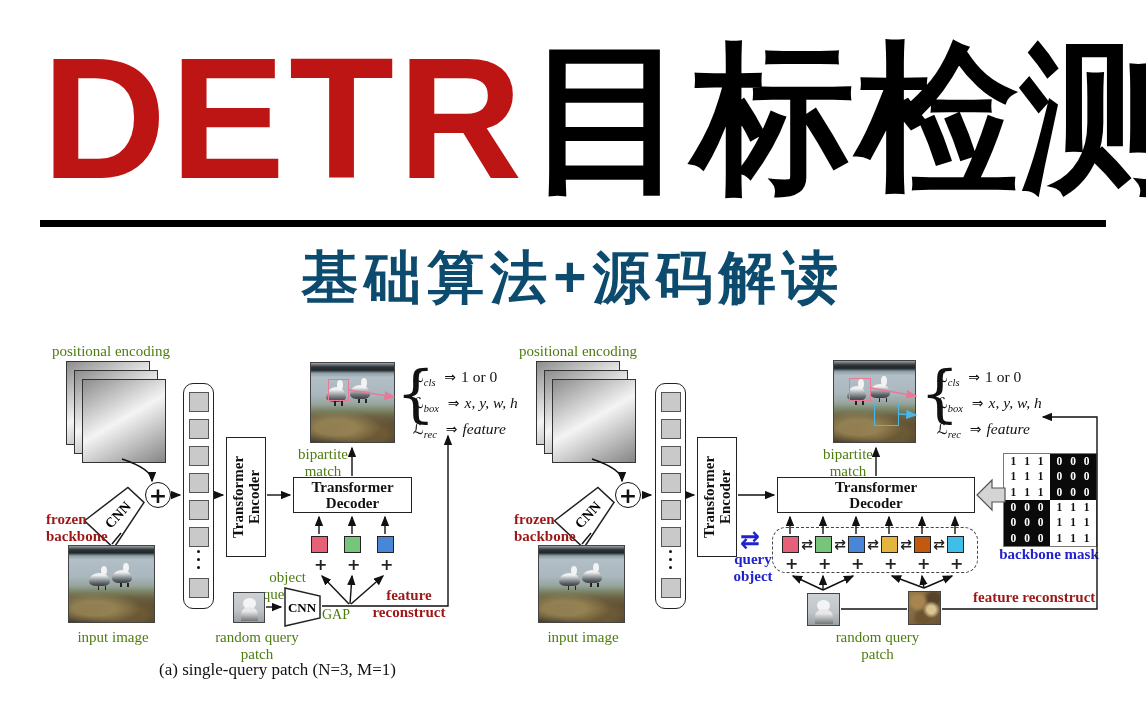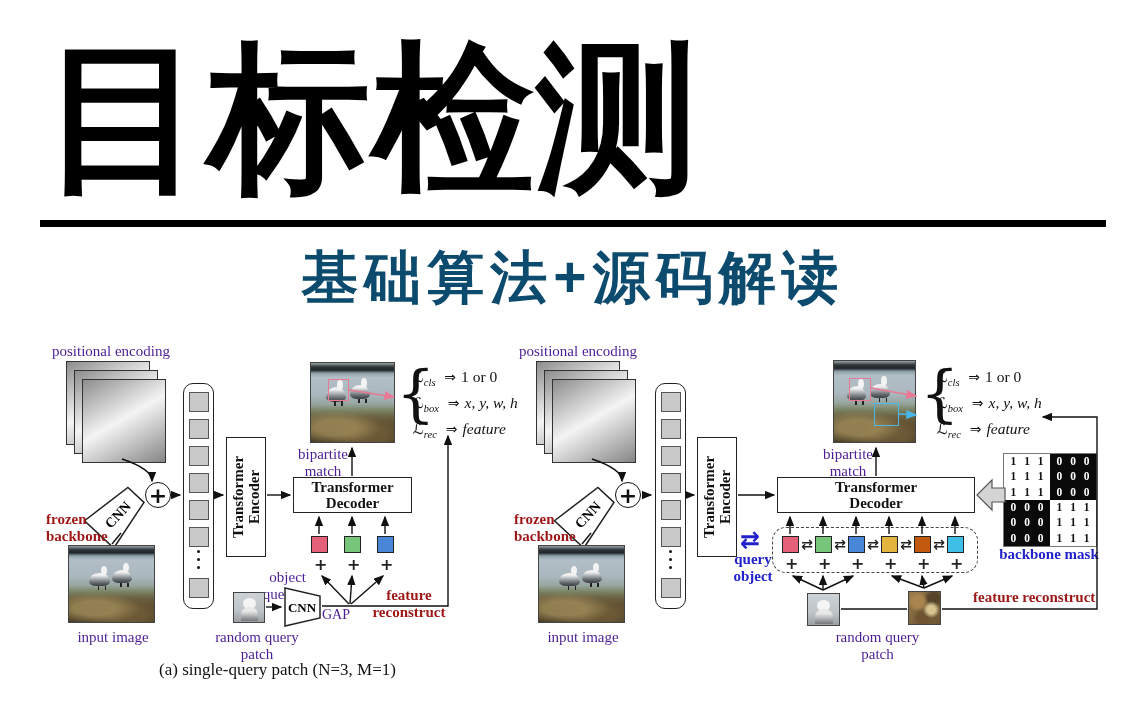--- a/index.html
+++ b/index.html
@@ -13,21 +13,21 @@
   .title-accent{font-family:"Liberation Sans",sans-serif;font-weight:800;
                 font-size:172px;letter-spacing:4px;line-height:1;}
   .title-rest{font-family:"Liberation Sans",sans-serif;font-weight:900;
               font-size:162px;letter-spacing:2px;line-height:1;color:#000;margin-left:2px;}
   .divider{position:absolute;left:40px;top:220px;width:1066px;height:7px;background:#000;}
   .subtitle{position:absolute;left:0;top:243px;width:1146px;text-align:center;
             font-family:"Liberation Sans",sans-serif;font-weight:900;font-size:57px;
             letter-spacing:6px;color:#0c4a6e;line-height:1.2;}
 
   
-  .lbl{position:absolute;font-size:15px;line-height:17px;color:#4c1d95;}
+  .lbl{position:absolute;font-size:15px;line-height:17px;color:#4d7c0f;}
   .lbl.center{text-align:center;}
   .lbl.right{text-align:right;}
   .redlbl{color:#9e1616;font-weight:bold;}
   .bluelbl{color:#2222cc;font-weight:bold;}
   .box{position:absolute;background:#fff;border:1.5px solid #222;box-sizing:border-box;}
   .enc{display:flex;align-items:center;justify-content:center;}
   .enc .vtext{transform:rotate(-90deg);white-space:nowrap;text-align:center;
               font-weight:bold;font-size:15px;line-height:16px;}
   .dec{display:flex;flex-direction:column;align-items:center;justify-content:center;
        font-weight:bold;font-size:15px;line-height:16px;}
@@ -101,20 +101,21 @@
   .cnn-rot{position:absolute;}
   svg text{font-family:"Liberation Serif",serif;font-weight:bold;}
   .overlay{position:absolute;left:0;top:330px;pointer-events:none;}
 </style>
 </head>
 <body>
 
 <div class="page">
 
   <div class="title-row">
+    <span class="title-accent" style="color: rgb(189, 20, 20);">DETR</span>
     <span class="title-rest">目标检测</span>
   </div>
   <div class="divider"></div>
   <div class="subtitle">基础算法+源码解读</div>
 
   <div class="lbl" style="left:52px;top:343px;">positional encoding</div>
   <div class="gsq" style="left:66px;top:361px;"></div>
   <div class="gsq" style="left:74px;top:370px;"></div>
   <div class="gsq" style="left:82px;top:379px;"></div>
 

